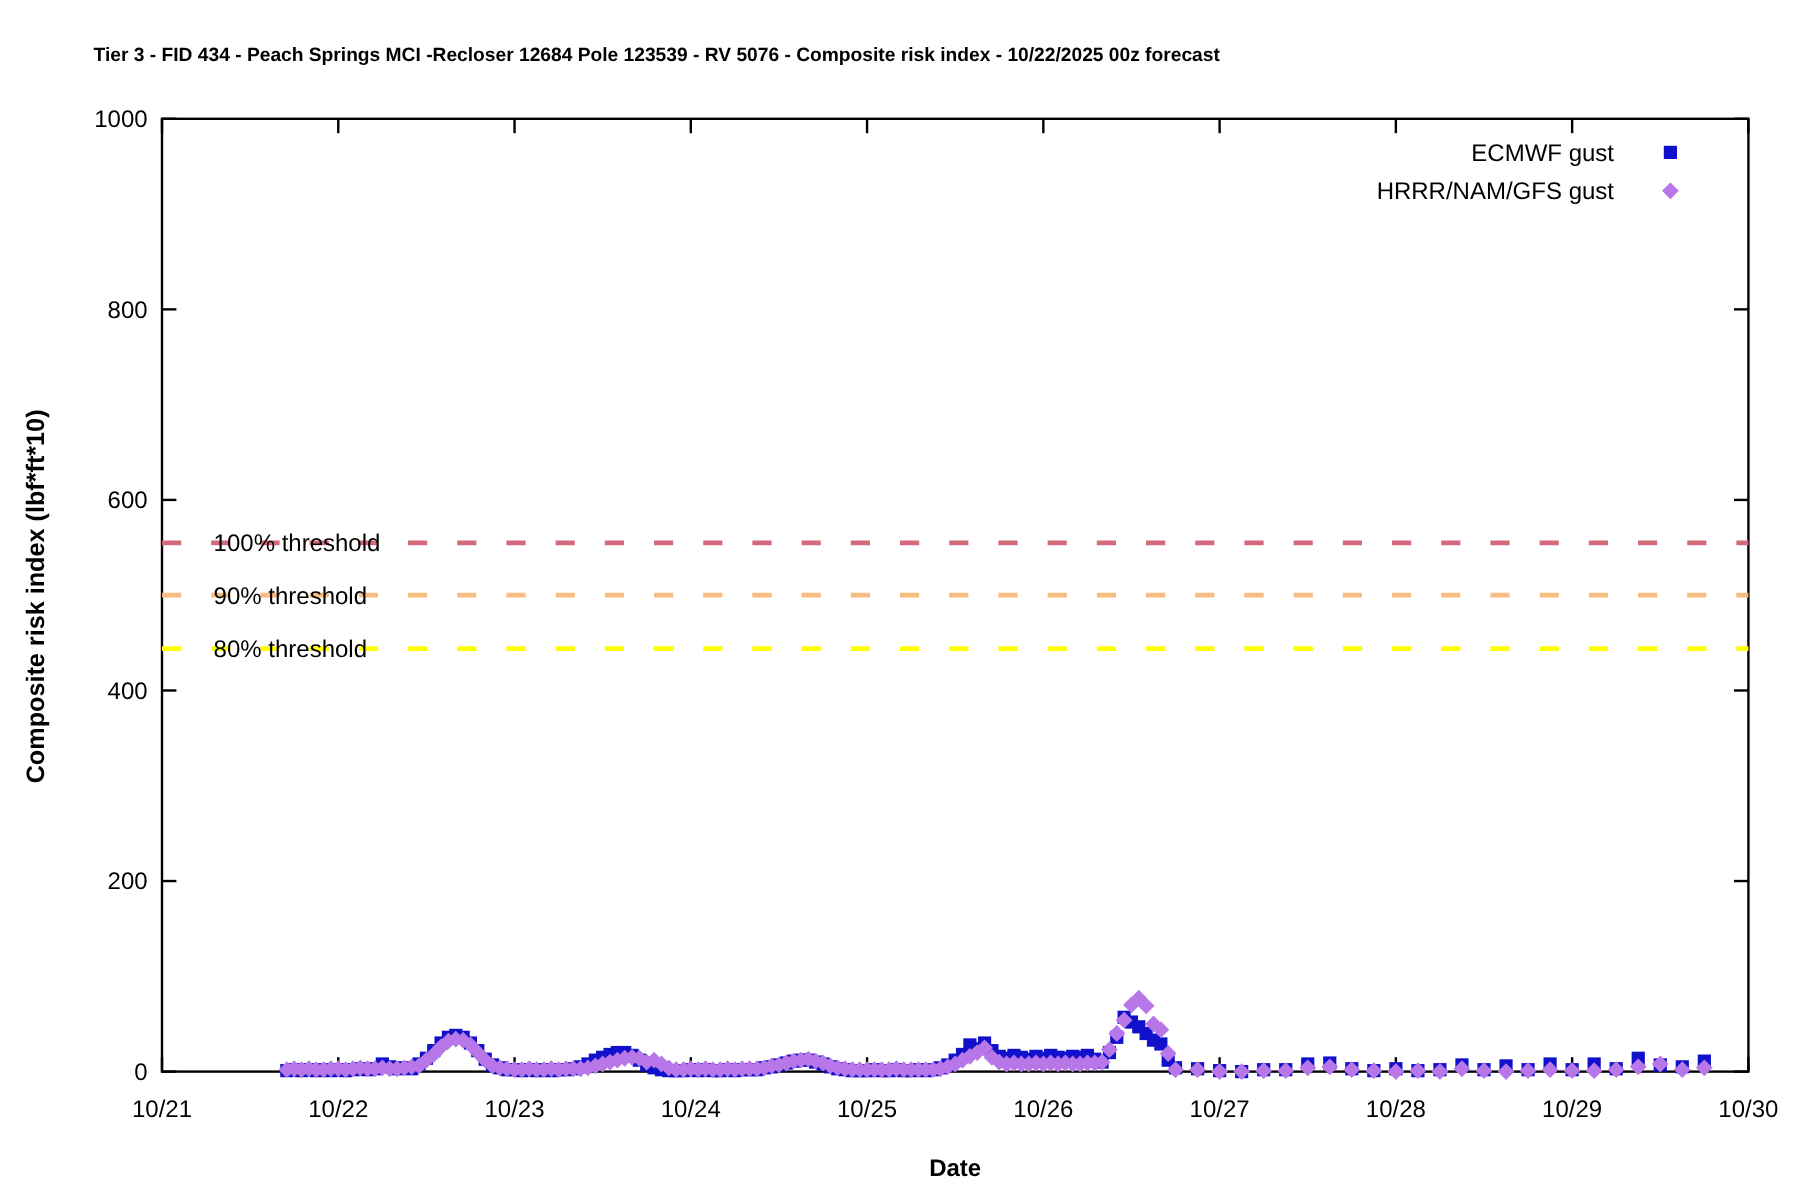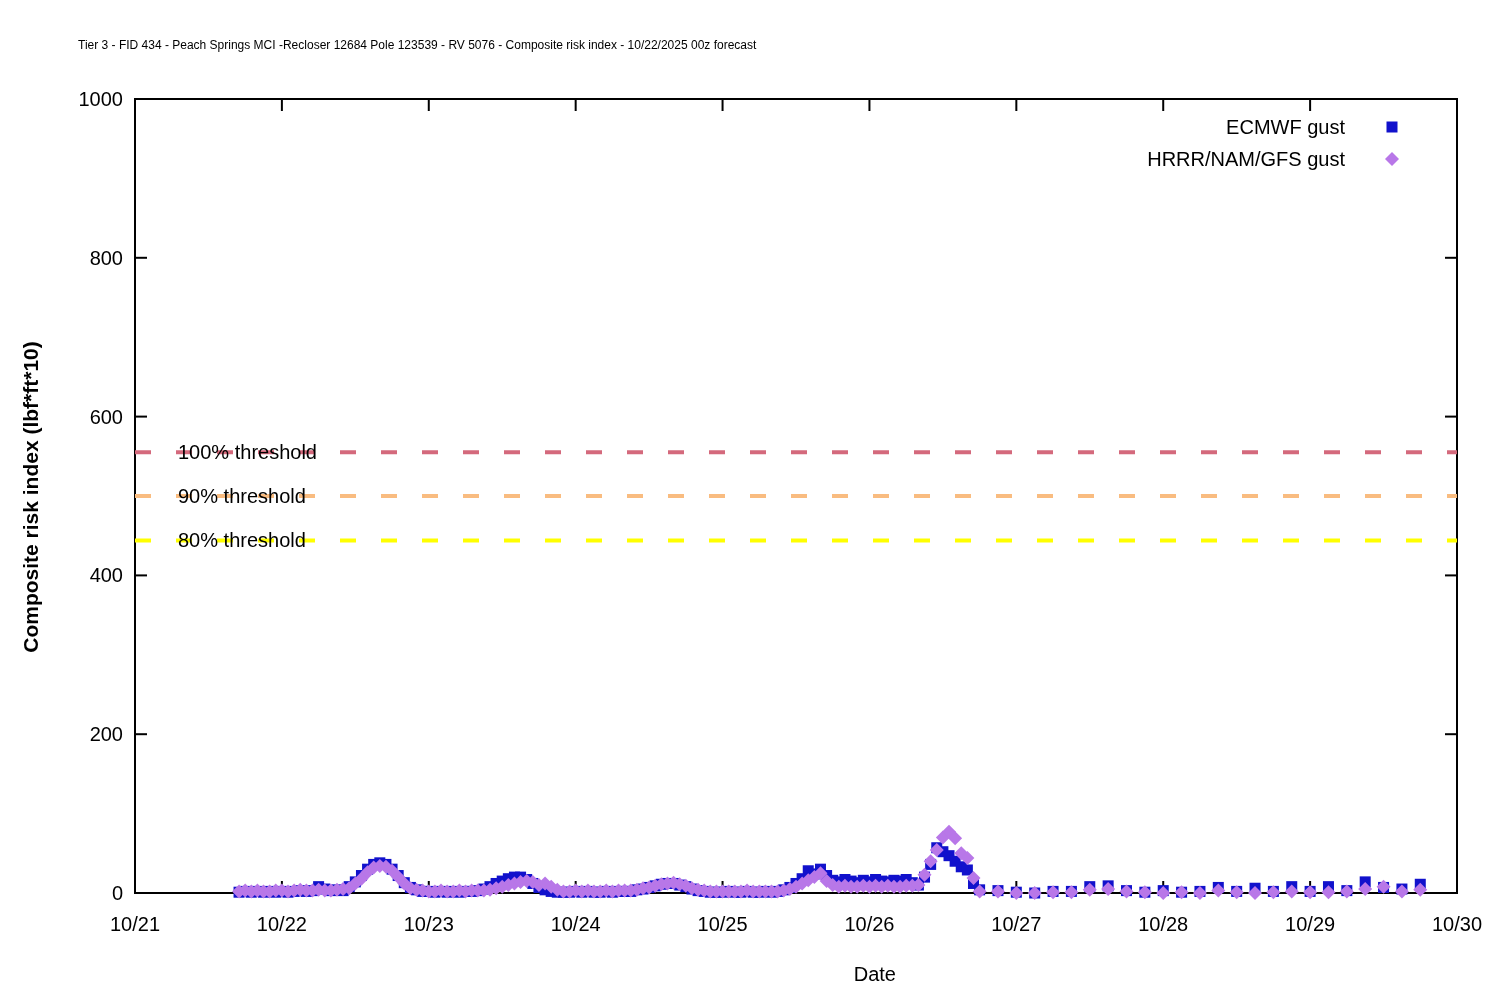--- a/index.html
+++ b/index.html
@@ -1,30 +1,30 @@
 <!DOCTYPE html>
 <html><head>
 <meta charset="utf-8">
 <style>
   html,body{margin:0;padding:0;}
   body{
     width:1500px;height:1000px;background:#ffffff;position:relative;
     overflow:hidden;font-family:"Liberation Sans",sans-serif;color:#000;
   }
   .chart-title{
-    position:absolute;left:78px;top:38px;font-size:12px;font-weight:normal;
+    position:absolute;left:78px;top:38px;font-size:16px;font-weight:bold;
     white-space:nowrap;
   }
   .y-axis-label{
     position:absolute;left:-369px;top:485px;width:800px;text-align:center;
     font-size:21px;font-weight:bold;transform:rotate(-90deg);
   }
   .x-axis-label{
-    position:absolute;left:696px;top:963px;width:200px;text-align:right;
-    font-size:20px;font-weight:normal;
+    position:absolute;left:696px;top:963px;width:200px;text-align:center;
+    font-size:20px;font-weight:bold;
   }
   svg{position:absolute;left:0;top:0;}
   svg text{font-family:"Liberation Sans",sans-serif;font-size:20px;fill:#000;}
 </style>
 </head>
 <body>
 
 <div class="chart-title">Tier 3 - FID 434 - Peach Springs MCI -Recloser 12684 Pole 123539 - RV 5076 - Composite risk index - 10/22/2025 00z forecast</div>
 <div class="y-axis-label">Composite risk index (lbf*ft*10)</div>
 <div class="x-axis-label">Date</div>

